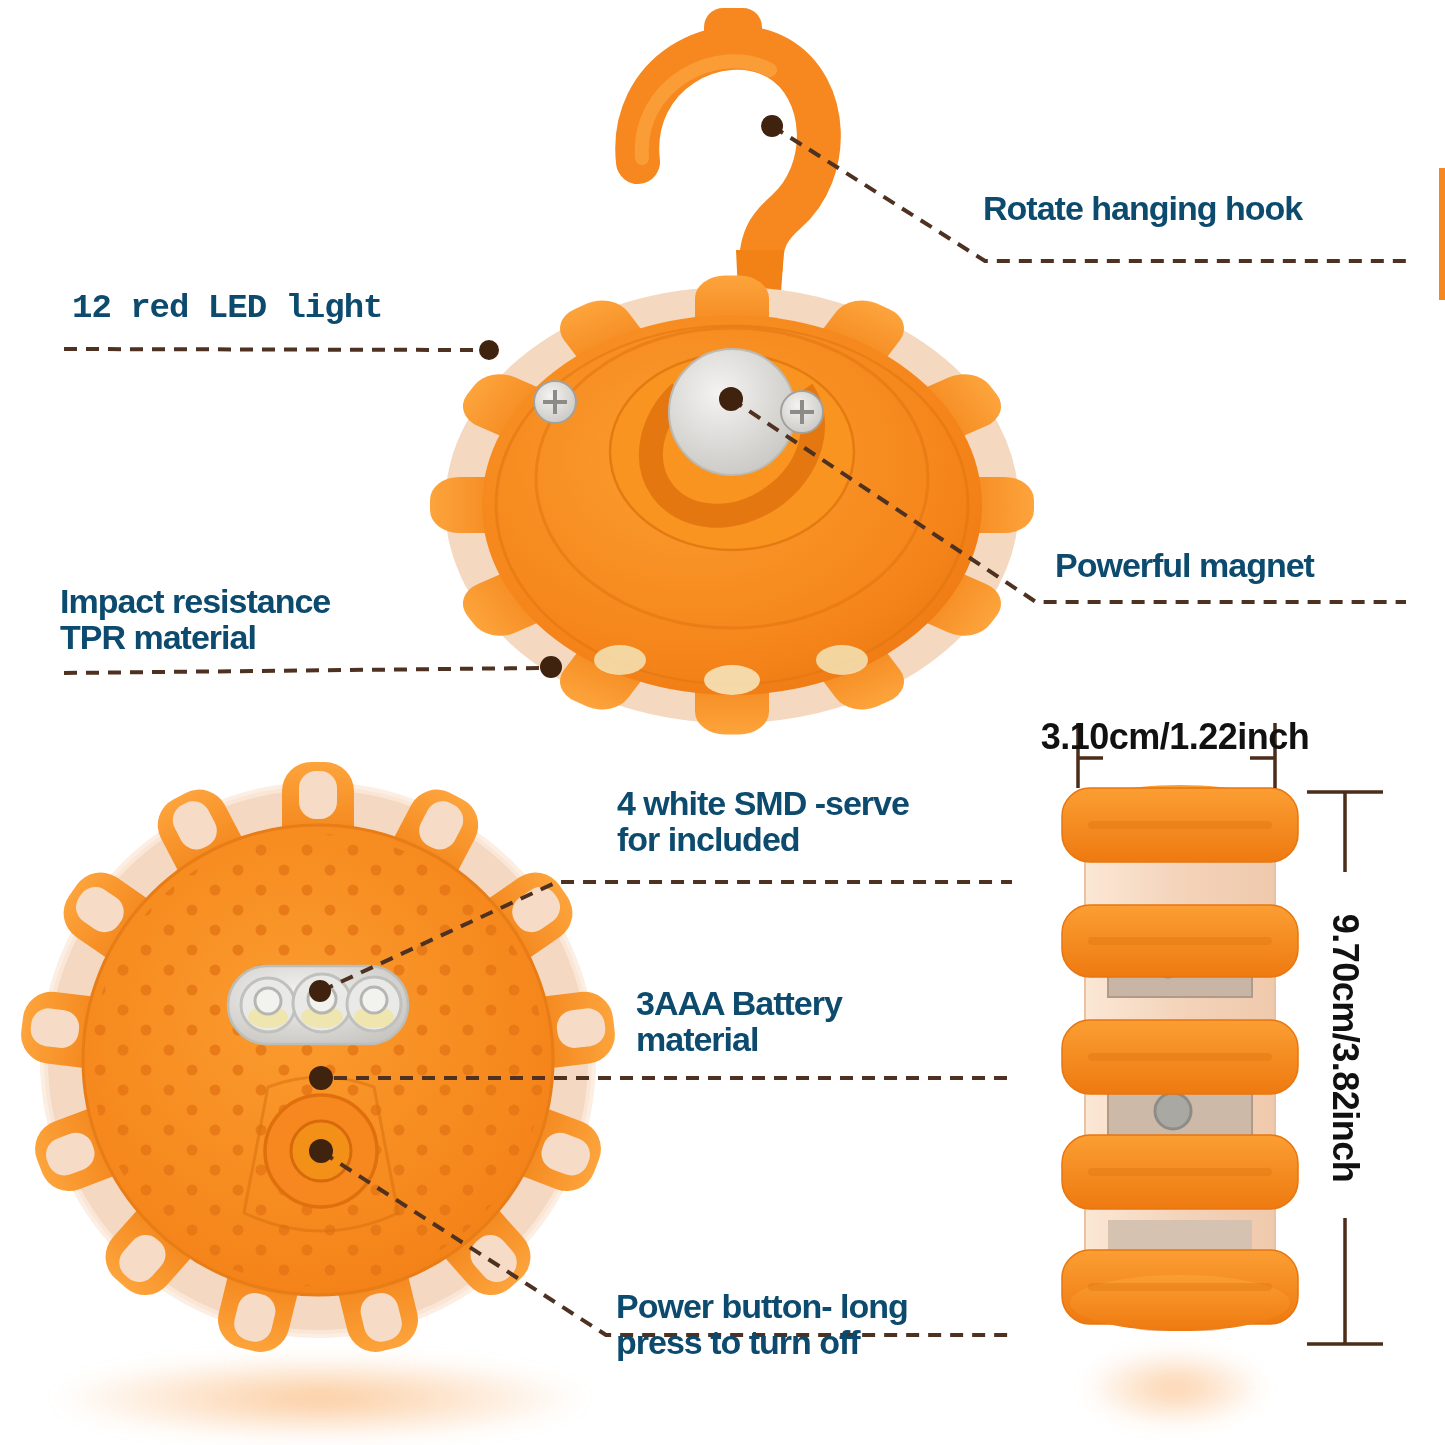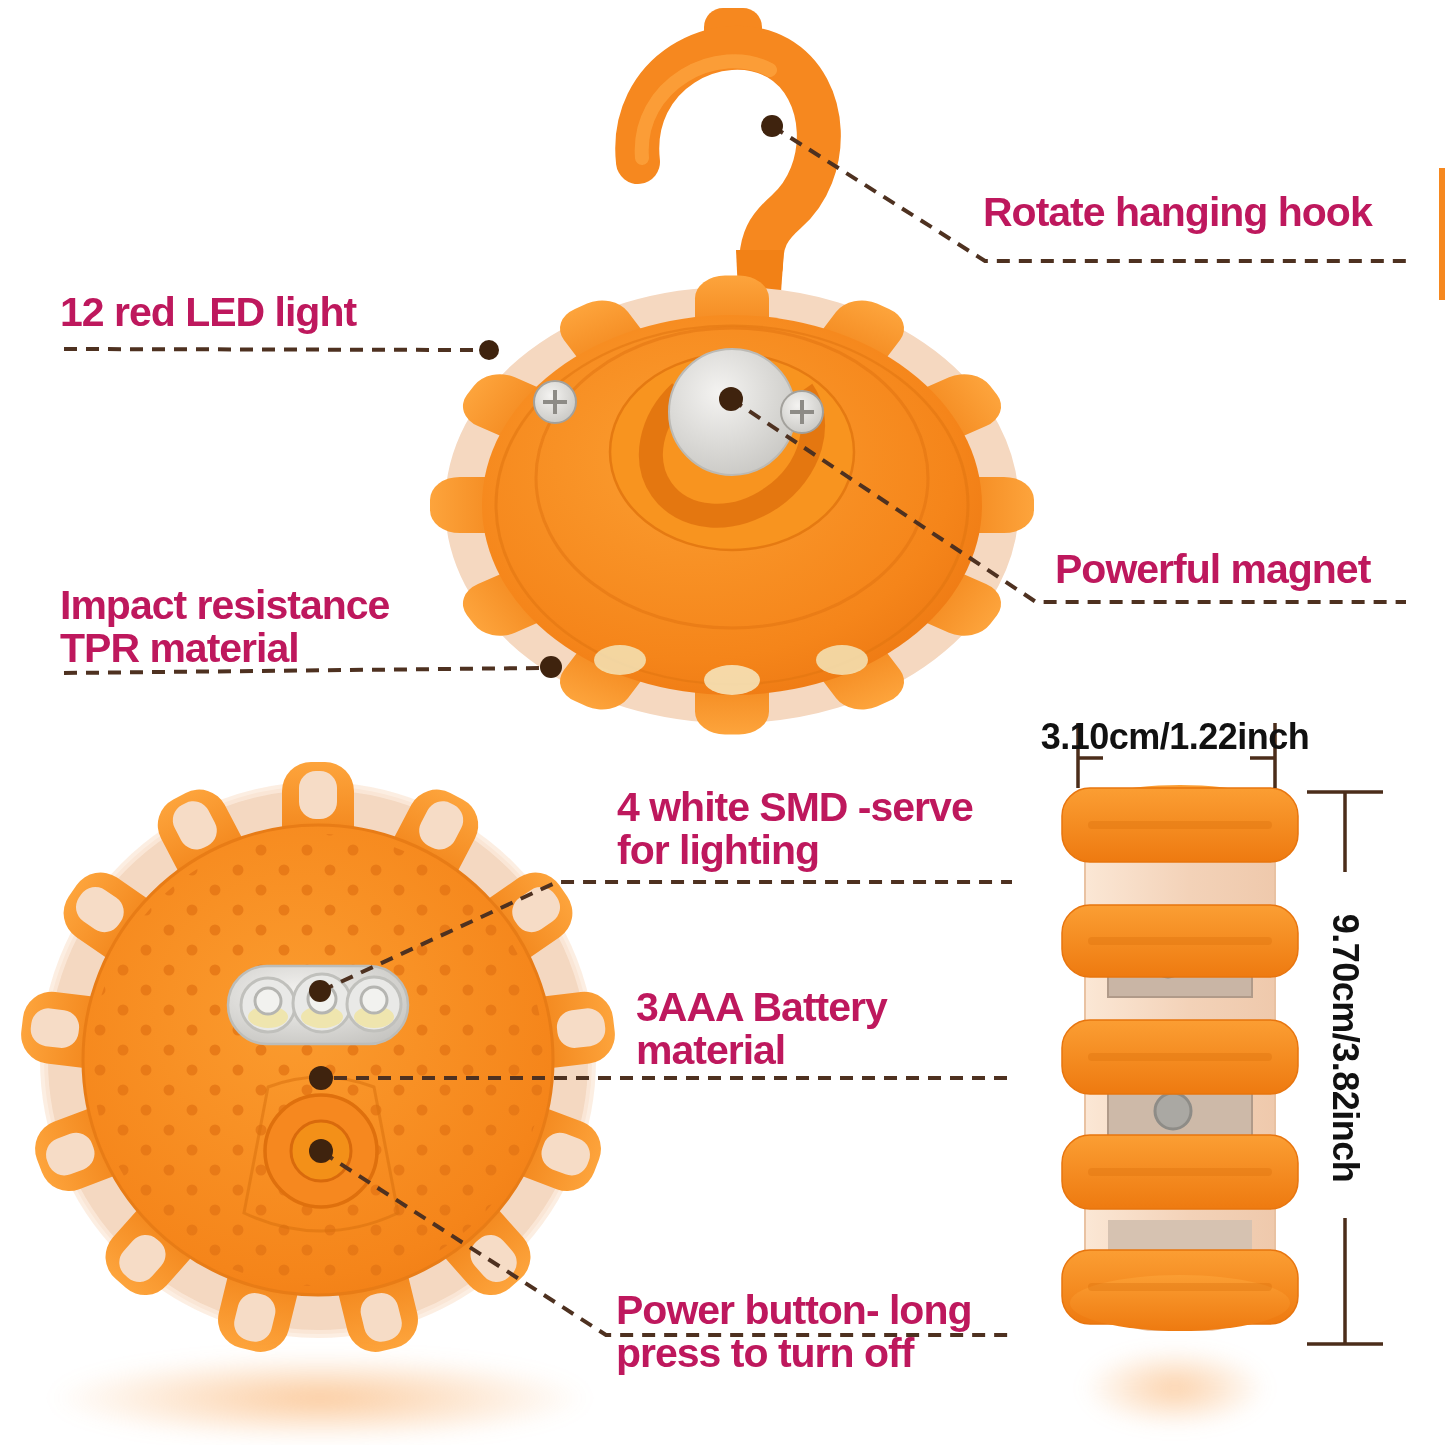--- a/index.html
+++ b/index.html
@@ -1,21 +1,21 @@
 <!DOCTYPE html>
 <html><head>
 <meta charset="utf-8">
 <style>
   html,body{margin:0;padding:0;background:#ffffff;}
   #canvas{
     position:relative;width:1445px;height:1445px;overflow:hidden;background:#ffffff;
     font-family:"Liberation Sans","DejaVu Sans",sans-serif;
   }
   .label{
-    position:absolute;color:#be185d;font-weight:700;font-size:41px;
+    position:absolute;color:#0c4a6e;font-weight:700;font-size:34px;
     line-height:1.05;letter-spacing:-1px;white-space:nowrap;
   }
   .label span{display:block;}
   .dim-label{
     position:absolute;color:#111111;font-weight:700;font-size:36px;
     letter-spacing:-0.5px;white-space:nowrap;text-align:center;
   }
   .abs{position:absolute;}
   .overlay{position:absolute;left:0;top:0;z-index:5;pointer-events:none;}
   .labels-layer{z-index:6;}
@@ -215,29 +215,29 @@
       <circle cx="321" cy="1151" r="12"></circle>
     </g>
     <g stroke="#4b2d1a" stroke-width="3.5" fill="none">
       <path d="M1078,723 V788 M1078,758 H1103 M1275,723 V788 M1250,758 H1275"></path>
       <path d="M1307,792 H1383 M1345,792 V872 M1345,1218 V1344 M1307,1344 H1383"></path>
     </g>
   </svg>
 
   <div class="labels-layer abs" style="left:0;top:0;width:1445px;height:1445px;pointer-events:none;">
     <div class="label" style="left:983px;top:191px;">Rotate hanging hook</div>
-    <div class="label" style="left:60px;top:291px;">12 red LED light</div>
+    <div class="label" style="left:72px;top:291px;font-family:Liberation Mono, monospace;">12 red LED light</div>
     <div class="label" style="left:1055px;top:548px;">Powerful magnet</div>
     <div class="label" style="left:60px;top:584px;">
       <span>Impact resistance</span>
       <span>TPR material</span>
     </div>
     <div class="label" style="left:617px;top:786px;">
       <span>4 white SMD -serve</span>
-      <span>for lighting</span>
+      <span>for included</span>
     </div>
     <div class="label" style="left:636px;top:986px;">
       <span>3AAA Battery</span>
       <span>material</span>
     </div>
     <div class="label" style="left:616px;top:1241px;margin-top:48px;">
       <span>Power button- long</span>
       <span>press to turn off</span>
     </div>
     <div class="dim-label" style="left:1040px;top:716px;width:270px;">3.10cm/1.22inch</div>

